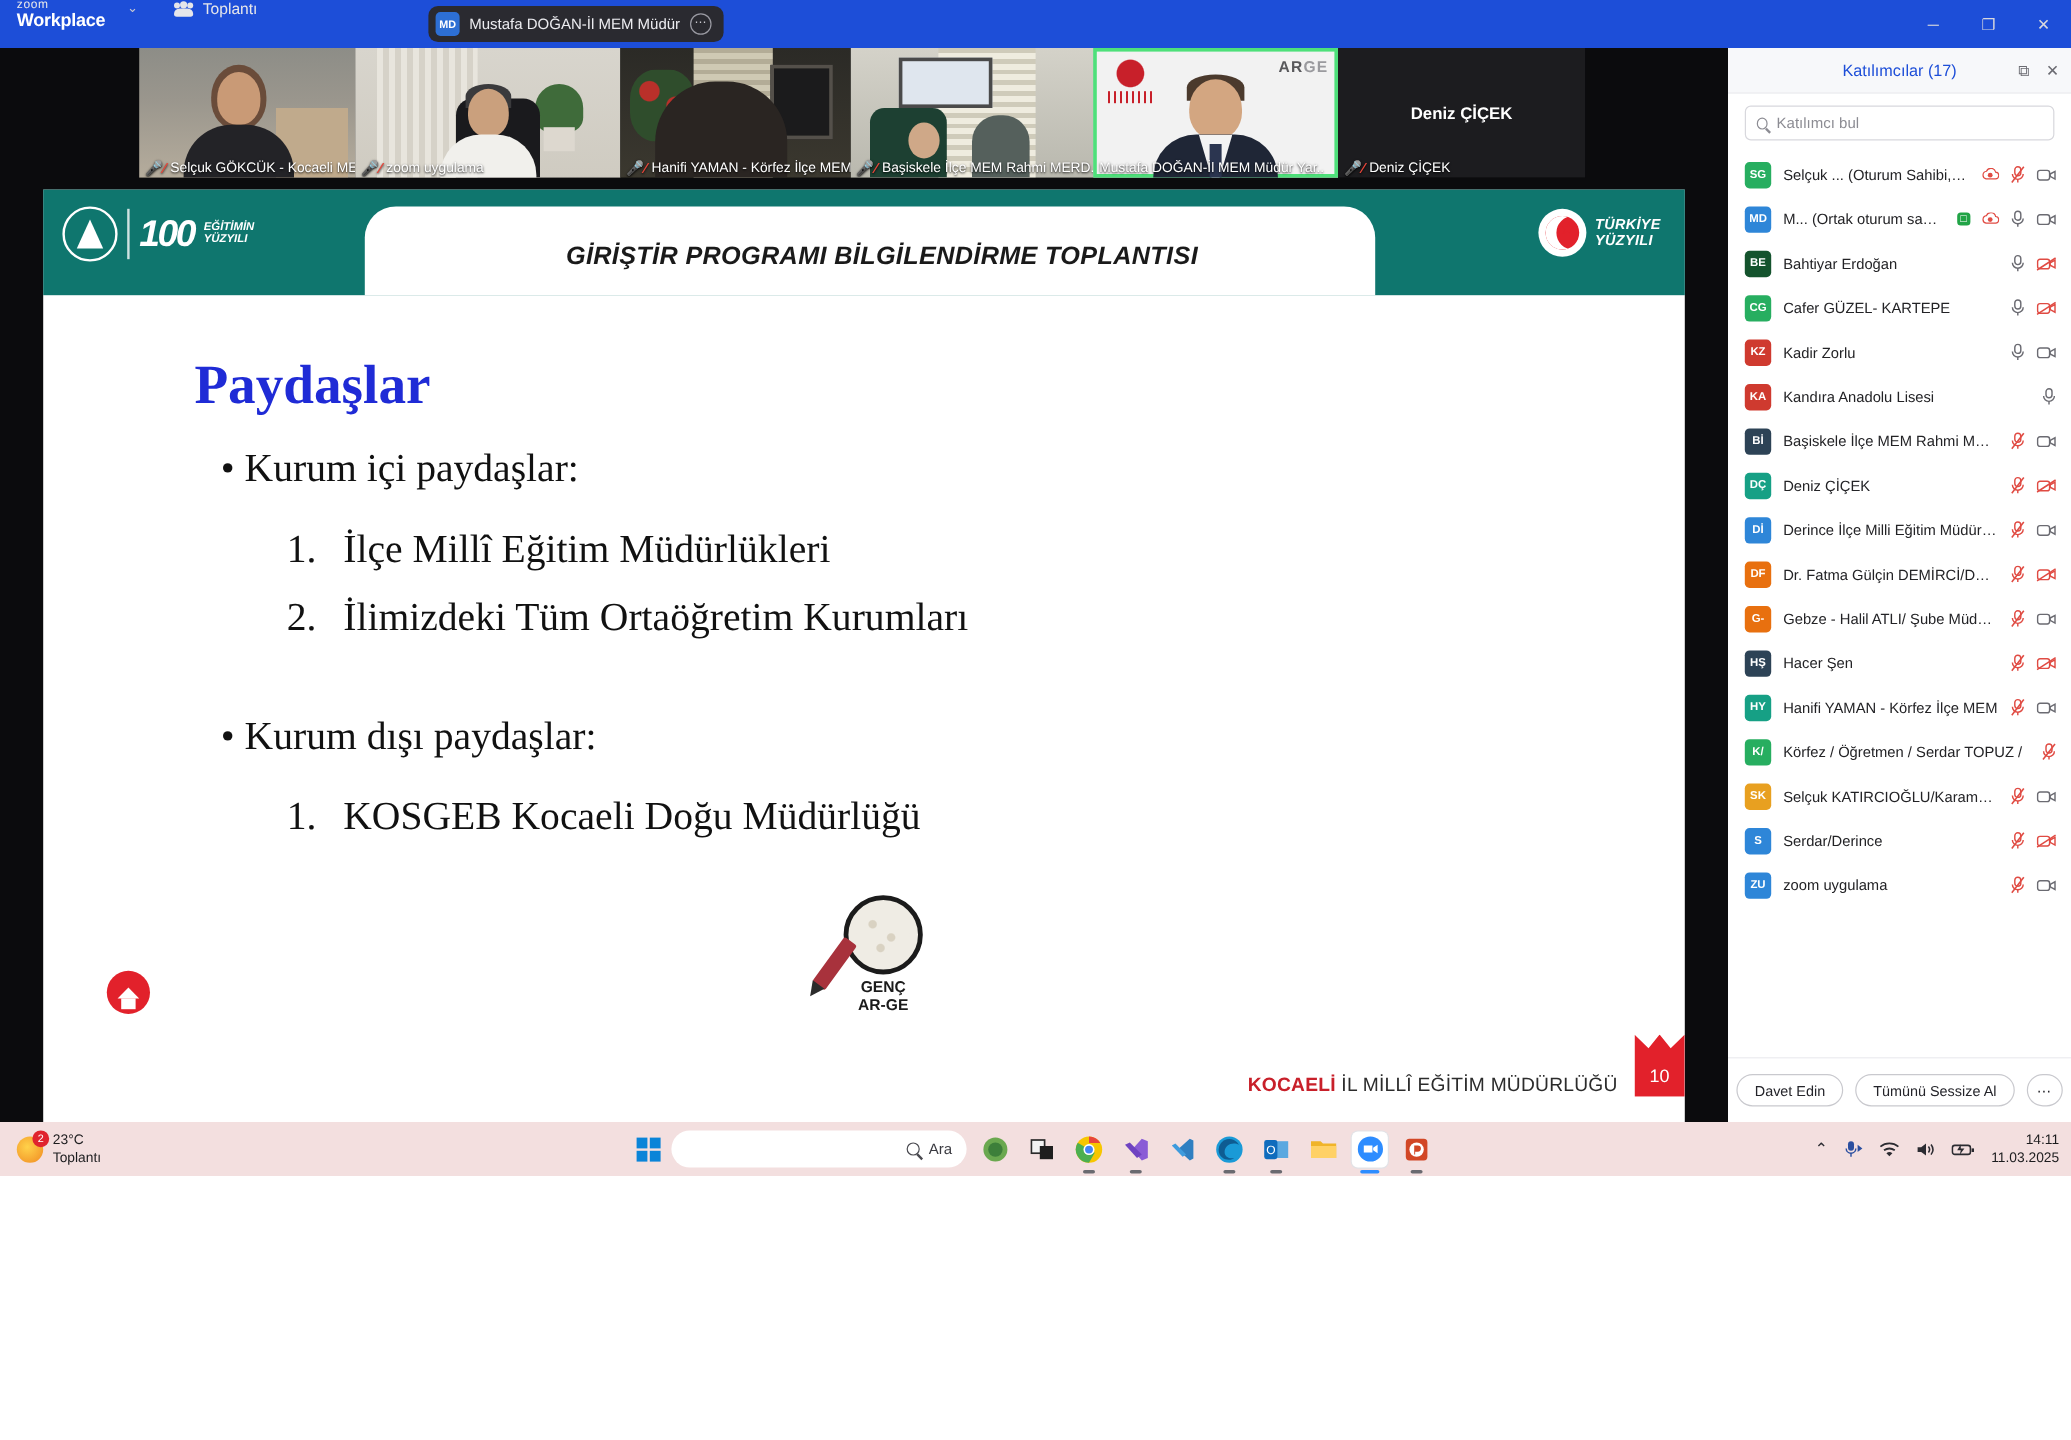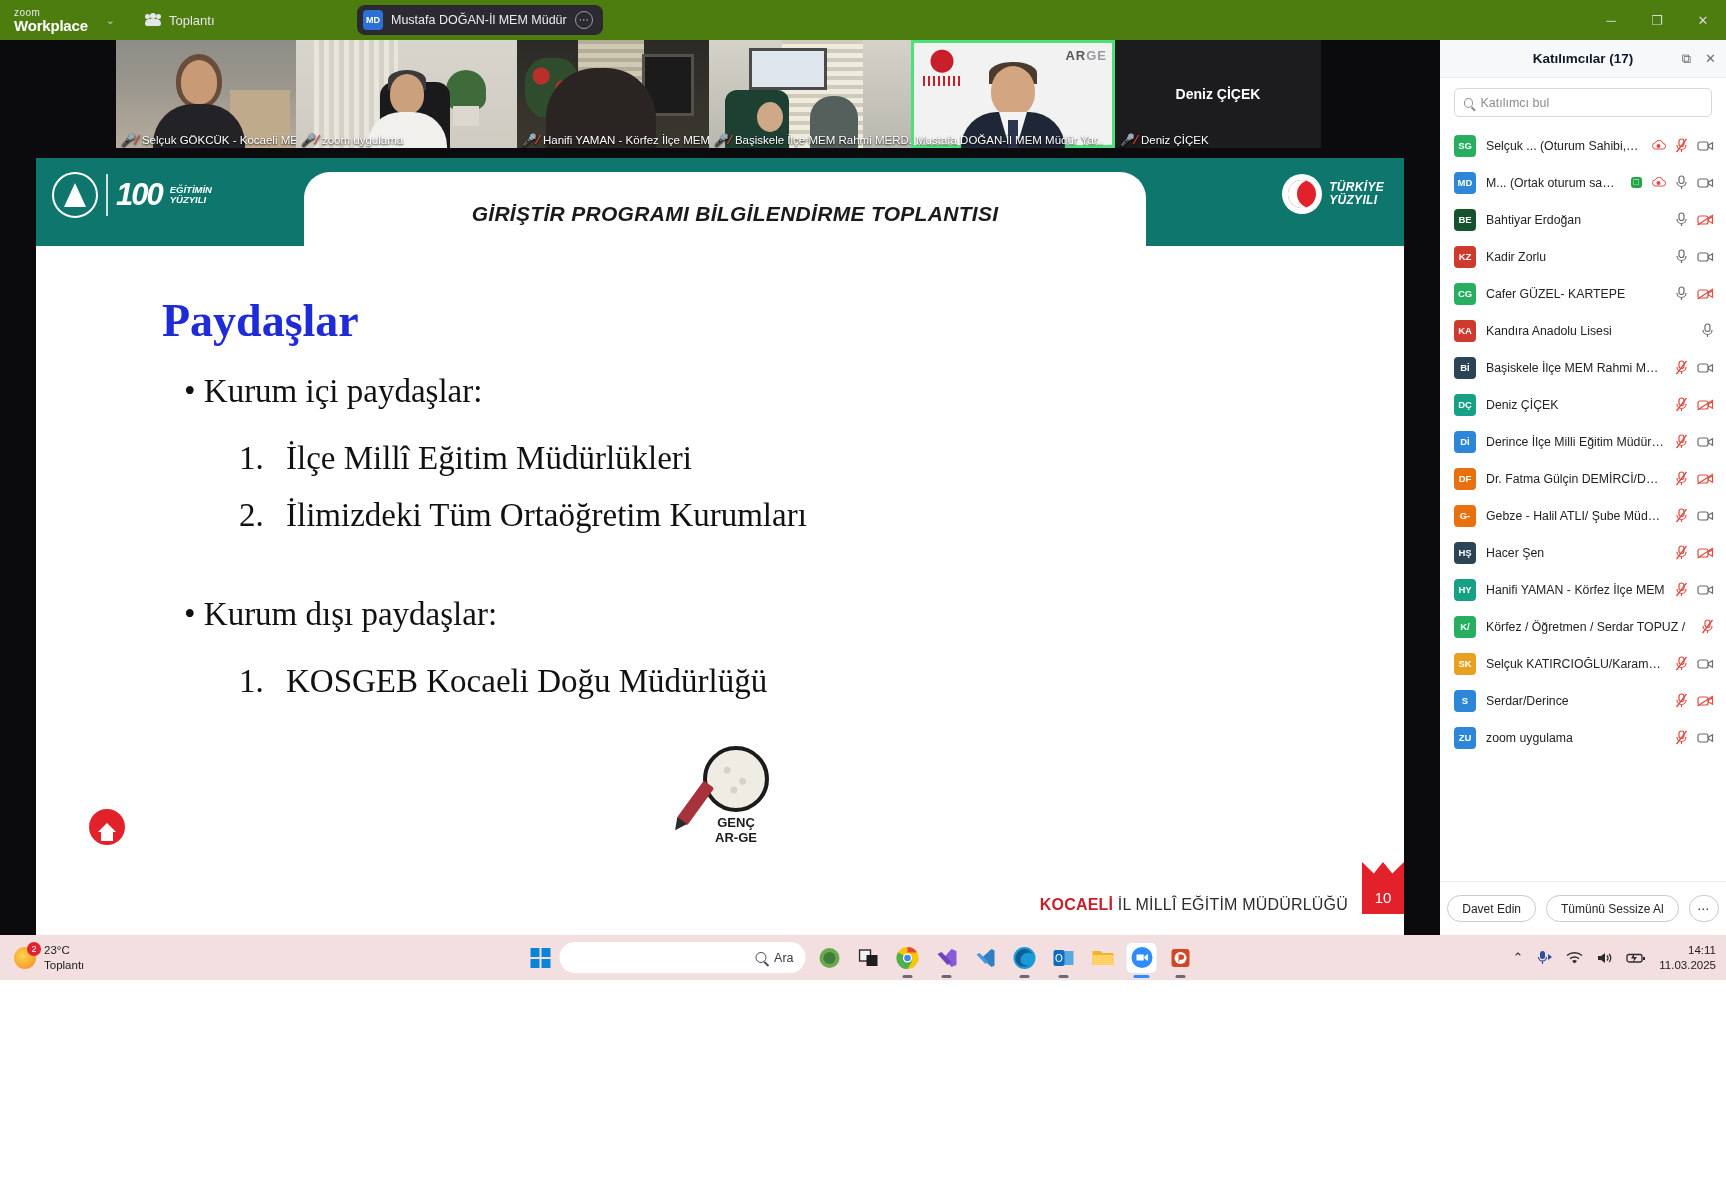--- a/index.html
+++ b/index.html
@@ -4,21 +4,21 @@
 <style>
   * { box-sizing: border-box; margin:0; padding:0; }
   html,body { width:1726px; height:1200px; background:#fff; overflow:hidden;
     font-family:"Liberation Sans", sans-serif; }
 
   
   #app { position:absolute; left:0; top:0; width:1726px; height:935px; background:#0b0b0d; }
 
   
   #titlebar { position:absolute; left:0; top:0; width:1726px; height:40px;
-    background:#4d7c0f; display:flex; align-items:center; }
+    background:#1d4ed8; display:flex; align-items:flex-start; }
   .zoom-logo { margin-left:14px; line-height:1.0; color:#fff; }
   .zoom-logo .z1 { font-size:10px; letter-spacing:.5px; display:block; color:#e8e8ea;}
   .zoom-logo .z2 { font-size:15px; font-weight:bold; display:block; color:#ffffff; letter-spacing:-.2px;}
   .tb-caret { margin-left:18px; color:#c9c9cf; font-size:11px; }
   .tb-meeting { margin-left:30px; display:flex; align-items:center; gap:8px;
     color:#e6e6ea; font-size:13px; }
   .people-glyph { display:inline-block; width:16px; height:12px; position:relative; }
   .people-glyph i { position:absolute; background:#e6e6ea; border-radius:50%; }
   .people-glyph i:nth-child(1){ width:5px;height:5px; left:0; top:0;}
   .people-glyph i:nth-child(2){ width:6px;height:6px; left:5px; top:-1px;}
@@ -188,21 +188,21 @@
   #footer-org b { color:#c8202a; }
   #page-badge { width:42px; height:52px; background:#e2212b; color:#fff;
     font-size:15px; display:flex; align-items:flex-end; justify-content:center;
     padding-bottom:8px; clip-path:polygon(0 0,28% 22%,50% 0,72% 22%,100% 0,100% 100%,0 100%); }
 
   
   #panel { position:absolute; right:0; top:40px; width:286px; height:895px;
     background:#fff; display:flex; flex-direction:column; }
   #panel-head { height:38px; display:flex; align-items:center; justify-content:center;
     position:relative; background:#f7f8fa; border-bottom:1px solid #ececef; }
-  #panel-title { font-size:13.5px; font-weight:bold; color:#0f172a; }
+  #panel-title { font-size:13.5px; font-weight:normal; color:#1d4ed8; }
   #panel-head .acts { position:absolute; right:10px; display:flex; gap:14px;
     color:#6b6b72; font-size:13px; }
   #search-wrap { padding:10px 14px 8px; }
   #search-box { height:29px; border:1px solid #d8d8dd; border-radius:5px;
     display:flex; align-items:center; gap:7px; padding:0 9px; }
   #search-box .mag { width:10px; height:10px; border:1.6px solid #8c8c93;
     border-radius:50%; position:relative; }
   #search-box .mag:after{ content:""; position:absolute; right:-4px; bottom:-3px;
     width:5px; height:1.6px; background:#8c8c93; transform:rotate(45deg);}
   #search-input { border:0; outline:0; font-size:12.5px; color:#1c1c1e;
@@ -502,47 +502,47 @@
               <path d="M6.5 11.5V14" stroke="#6b6b72" stroke-width="1.2"></path>
             </svg>
             <svg class="ic" width="17" height="12" viewBox="0 0 17 12">
               <rect x="1" y="2" width="10" height="8" rx="2" fill="none" stroke="#e04b43" stroke-width="1.2"></rect>
               <path d="M11.5 5l4-2.2v6.4L11.5 7z" fill="none" stroke="#e04b43" stroke-width="1.2"></path>
               <path d="M0.5 11 16 1" stroke="#e04b43" stroke-width="1.3"></path>
             </svg>
           </span>
         </div>
         <div class="prow">
-          <span class="pav" style="background:#cf3a2f">KZ</span>
-          <span class="pname">Kadir Zorlu</span>
+          <span class="pav" style="background:#27ae60">CG</span>
+          <span class="pname">Cafer GÜZEL- KARTEPE</span>
           <span class="picons">
             <svg class="ic" width="13" height="15" viewBox="0 0 13 15">
               <rect x="4" y="1" width="5" height="7.5" rx="2.5" fill="none" stroke="#6b6b72" stroke-width="1.2"></rect>
               <path d="M2 7a4.5 4.5 0 0 0 9 0" stroke="#6b6b72" fill="none" stroke-width="1.2"></path>
               <path d="M6.5 11.5V14" stroke="#6b6b72" stroke-width="1.2"></path>
             </svg>
             <svg class="ic" width="17" height="12" viewBox="0 0 17 12">
-              <rect x="1" y="2" width="10" height="8" rx="2" fill="none" stroke="#6b6b72" stroke-width="1.2"></rect>
-              <path d="M11.5 5l4-2.2v6.4L11.5 7z" fill="none" stroke="#6b6b72" stroke-width="1.2"></path>
-            </svg>
-          </span>
-        </div>
-        <div class="prow">
-          <span class="pav" style="background:#27ae60">CG</span>
-          <span class="pname">Cafer GÜZEL- KARTEPE</span>
+              <rect x="1" y="2" width="10" height="8" rx="2" fill="none" stroke="#e04b43" stroke-width="1.2"></rect>
+              <path d="M11.5 5l4-2.2v6.4L11.5 7z" fill="none" stroke="#e04b43" stroke-width="1.2"></path>
+              <path d="M0.5 11 16 1" stroke="#e04b43" stroke-width="1.3"></path>
+            </svg>
+          </span>
+        </div>
+        <div class="prow">
+          <span class="pav" style="background:#cf3a2f">KZ</span>
+          <span class="pname">Kadir Zorlu</span>
           <span class="picons">
             <svg class="ic" width="13" height="15" viewBox="0 0 13 15">
               <rect x="4" y="1" width="5" height="7.5" rx="2.5" fill="none" stroke="#6b6b72" stroke-width="1.2"></rect>
               <path d="M2 7a4.5 4.5 0 0 0 9 0" stroke="#6b6b72" fill="none" stroke-width="1.2"></path>
               <path d="M6.5 11.5V14" stroke="#6b6b72" stroke-width="1.2"></path>
             </svg>
             <svg class="ic" width="17" height="12" viewBox="0 0 17 12">
-              <rect x="1" y="2" width="10" height="8" rx="2" fill="none" stroke="#e04b43" stroke-width="1.2"></rect>
-              <path d="M11.5 5l4-2.2v6.4L11.5 7z" fill="none" stroke="#e04b43" stroke-width="1.2"></path>
-              <path d="M0.5 11 16 1" stroke="#e04b43" stroke-width="1.3"></path>
+              <rect x="1" y="2" width="10" height="8" rx="2" fill="none" stroke="#6b6b72" stroke-width="1.2"></rect>
+              <path d="M11.5 5l4-2.2v6.4L11.5 7z" fill="none" stroke="#6b6b72" stroke-width="1.2"></path>
             </svg>
           </span>
         </div>
         <div class="prow">
           <span class="pav" style="background:#cf3a2f">KA</span>
           <span class="pname">Kandıra Anadolu Lisesi</span>
           <span class="picons">
             <svg class="ic" width="13" height="15" viewBox="0 0 13 15">
               <rect x="4" y="1" width="5" height="7.5" rx="2.5" fill="none" stroke="#6b6b72" stroke-width="1.2"></rect>
               <path d="M2 7a4.5 4.5 0 0 0 9 0" stroke="#6b6b72" fill="none" stroke-width="1.2"></path>

